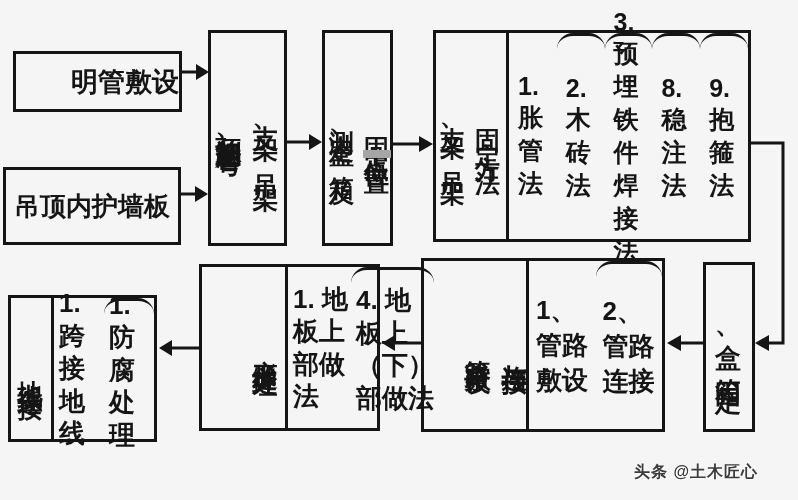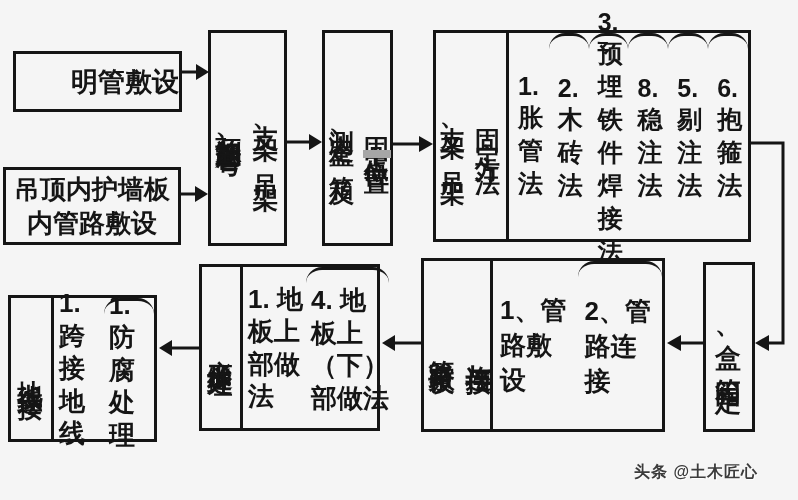--- a/index.html
+++ b/index.html
@@ -62,26 +62,26 @@
   #box-prefab .vcol-1 { letter-spacing: 8px; }
   #box-measure   { left: 322px; top: 30px;  width: 71px;  height: 216px; font-size: 25px; }
   #box-measure .vcol-0 { letter-spacing: 5px; }
   #box-measure .vcol-1 { letter-spacing: 8px; }
   #box-methods   { left: 433px; top: 30px;  width: 318px; height: 212px; font-size: 25px; }
   #box-methods .cheader { width: 70px; font-size: 25px; }
   #box-methods .vcol-0 { letter-spacing: 7px; }
   #box-methods .vcol-1 { letter-spacing: 13px; }
   #box-fix       { left: 703px; top: 262px; width: 52px;  height: 170px; font-size: 26px; justify-content: center; }
   #box-fix .vcol { letter-spacing: 4px; }
-  #box-piping    { left: 421px; top: 258px; width: 244px; height: 174px; font-size: 26px; }
+  #box-piping    { left: 421px; top: 258px; width: 244px; height: 174px; font-size: 26px; padding-left: 36px; }
   #box-piping .cheader { width: 66px; }
   #box-piping .vcol-0 { letter-spacing: 3px; }
   #box-piping .vcol-1 { letter-spacing: 1px; }
   #box-piping .crow { padding-left: 7px; }
-  #box-joint     { left: 199px; top: 264px; width: 181px; height: 167px; font-size: 26px; }
+  #box-joint     { left: 199px; top: 264px; width: 181px; height: 167px; font-size: 26px; padding-left: 45px; }
   #box-joint .cheader { width: 38px; font-size: 25px; }
   #box-joint .vcol { letter-spacing: 3px; }
   #box-joint .crow { padding-left: 5px; line-height: 1.25; }
   #box-joint .crow-0 { flex: 0 0 63px; }
   #box-ground    { left: 8px;   top: 275px; width: 149px; height: 147px; font-size: 26px; margin-top: 20px; }
   #box-ground .cheader { width: 40px; font-size: 25px; }
   #box-ground .vcol { letter-spacing: 5px; }
   #box-ground .crow { padding-left: 5px; line-height: 1.25; }
 
   .overlay { position: absolute; left: 0; top: 0; pointer-events: none; }
@@ -99,21 +99,21 @@
 </head>
 <body>
 
 <div id="canvas">
 
   <div class="node hbox" id="box-exposed">
     <span>明管敷设</span>
   </div>
 
   <div class="node hbox" id="box-ceiling">
-    <span class="lines"><span>吊顶内护墙板</span><br><span>内管路敷设</span></span>
+    <span class="lines"><span>吊顶内护墙板</span><br></span>
   </div>
 
   <div class="node vbox" id="box-prefab">
     <div class="vcol vcol-0">预制加工管弯、</div>
     <div class="vcol vcol-1">支架、吊架</div>
   </div>
 
   <div class="node vbox" id="box-measure">
     <div class="vcol vcol-0">测定盒、箱及</div>
     <div class="vcol vcol-1"><span>固定点位</span><span class="hl-char">置</span></div>
@@ -122,22 +122,21 @@
   <div class="node compound" id="box-methods">
     <div class="cheader">
       <div class="vcol vcol-0">支架、吊架</div>
       <div class="vcol vcol-1">固定方法</div>
     </div>
     <div class="clist">
       <div class="crow">1.  胀管法</div>
       <div class="crow">2.  木砖法</div>
       <div class="crow">3.  预埋铁件焊接法</div>
       <div class="crow">8.  稳注法</div>
-      <div class="crow">5.  剔注法</div>
-      <div class="crow">6.  抱箍法</div>
+      <div class="crow">9.  抱箍法</div>
     </div>
   </div>
 
   <div class="node vbox" id="box-fix">
     <div class="vcol">盒、箱固定</div>
   </div>
 
   <div class="node compound" id="box-piping">
     <div class="cheader">
       <div class="vcol vcol-0">管路敷设</div>

